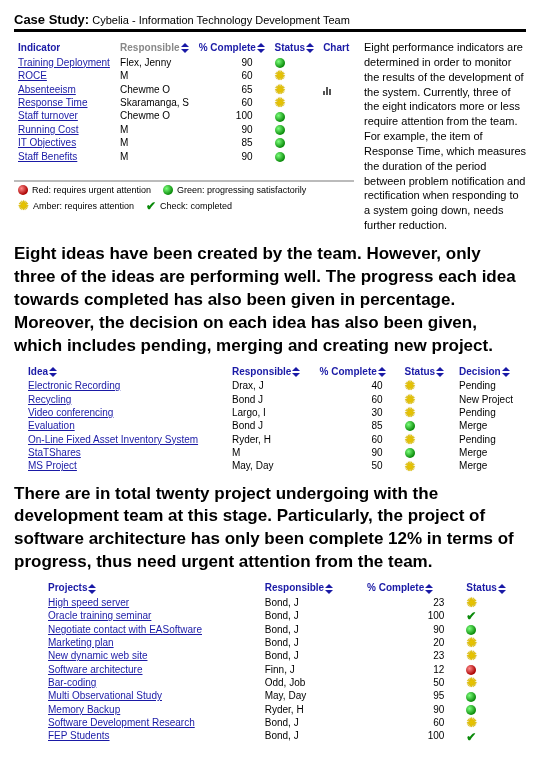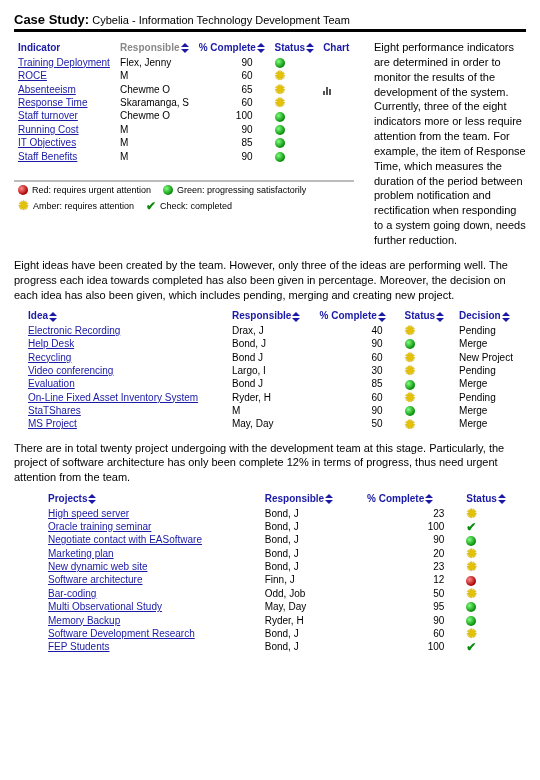--- a/index.html
+++ b/index.html
@@ -8,21 +8,21 @@
     padding: 12px 14px;
     font-family: Verdana, Arial, sans-serif;
     font-size: 11px;
     color: #000;
     width: 540px;
     background: #fff;
   }
   .title-row { border-bottom: 3px solid #000; padding-bottom: 2px; margin-bottom: 8px; }
   .title-strong { font-weight: bold; font-size: 13px; }
   .title-rest { font-size: 11px; }
-  .top-block { display: flex; gap: 20px; align-items: flex-start; }
+  .top-block { display: flex; gap: 10px; align-items: flex-start; }
   .top-left { flex: 0 0 340px; }
   .top-right { flex: 1; font-size: 11px; line-height: 1.35; }
   table { border-collapse: collapse; width: 100%; font-size: 10px; }
   th {
     text-align: left;
     color: #1a1aa6;
     font-weight: bold;
     padding: 2px 4px;
     white-space: nowrap;
   }
@@ -46,21 +46,21 @@
     text-shadow: 0 0 1px #b59b00;
   }
   .check { display:inline-block; color:#0a8a0a; font-weight:bold; font-size:12px; line-height:10px; vertical-align:middle; }
   .bar-icon { display:inline-block; vertical-align:middle; }
   .bar-icon span { display:inline-block; width:2px; background:#555; margin-right:1px; vertical-align:bottom; }
   .legend {
     margin-top: 17px; padding: 3px 4px; font-size: 9px; display:flex; flex-wrap:wrap; gap: 6px 12px;
     border-top: 2px solid #bbb;
   }
   .legend-item { display:flex; align-items:center; gap:4px; white-space:nowrap; }
-  .para { font-size: 11px; line-height: 1.35; margin: 10px 0 6px 0; }
+  .para { font-size: 17px; line-height: 1.35; margin: 10px 0 6px 0; font-weight: bold; }
   .table2-wrap { padding-left: 10px; }
   .table3-wrap { padding-left: 30px; }
   .col-num { text-align: right; padding-right: 18px; }
 </style>
 </head>
 <body>
 
 <div class="title-row">
   <span class="title-strong">Case Study:</span><span class="title-rest"> Cybelia - Information Technology Development Team</span>
 </div>
@@ -173,27 +173,20 @@
   </thead>
   <tbody id="t2-body">
         <tr>
           <td><span class="link">Electronic Recording</span></td>
           <td>Drax, J</td>
           <td class="col-num">40</td>
           <td class="status-cell"><span class="amber-star">✺</span></td>
           <td>Pending</td>
         </tr>
         <tr>
-          <td><span class="link">Help Desk</span></td>
-          <td>Bond, J</td>
-          <td class="col-num">90</td>
-          <td class="status-cell"><span class="dot green"></span></td>
-          <td>Merge</td>
-        </tr>
-        <tr>
           <td><span class="link">Recycling</span></td>
           <td>Bond J</td>
           <td class="col-num">60</td>
           <td class="status-cell"><span class="amber-star">✺</span></td>
           <td>New Project</td>
         </tr>
         <tr>
           <td><span class="link">Video conferencing</span></td>
           <td>Largo, I</td>
           <td class="col-num">30</td>

